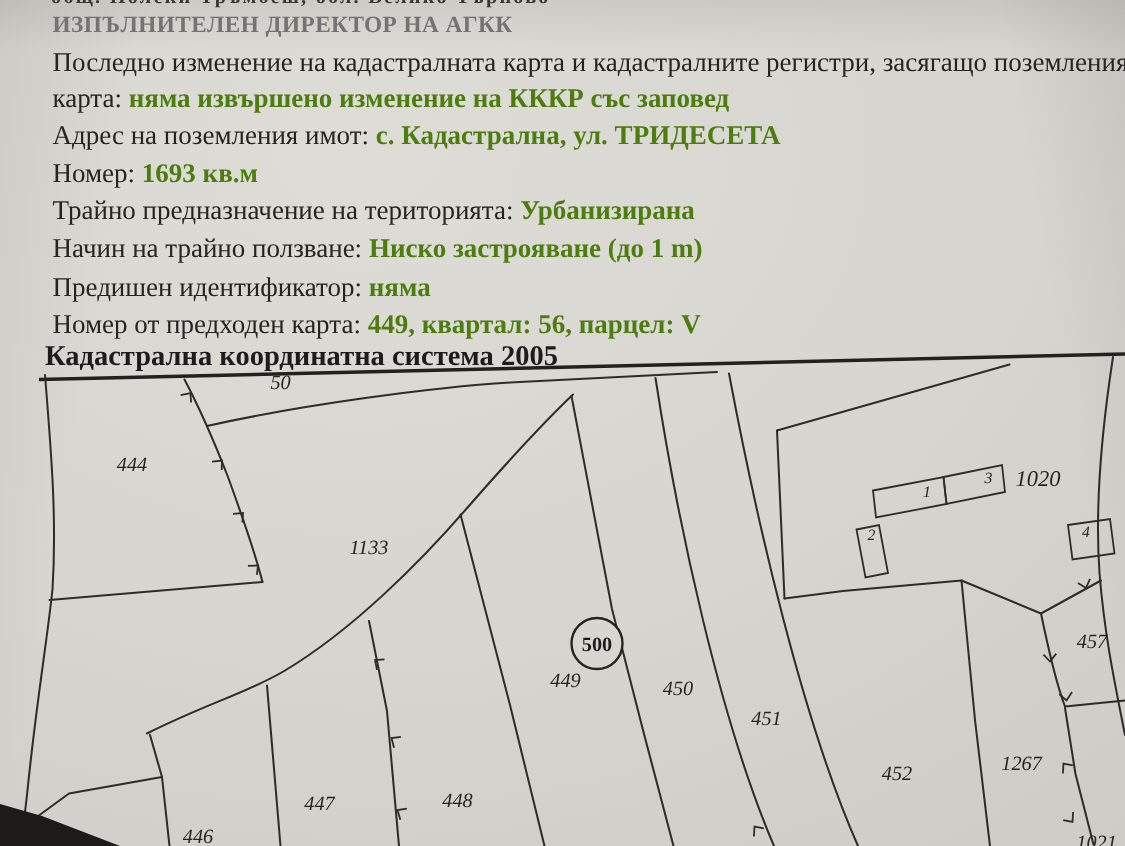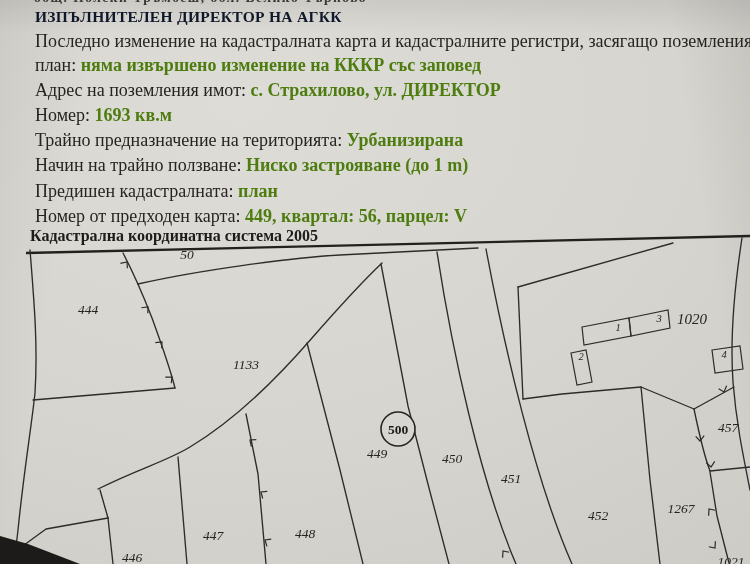--- a/index.html
+++ b/index.html
@@ -8,26 +8,26 @@
     font-family:"Liberation Serif","DejaVu Serif",serif;
     background:radial-gradient(130% 130% at 32% 18%, #dedcd7 0%, #d7d5d0 45%, #c9c7c2 100%);
   }
   .vignette{position:absolute;inset:0;pointer-events:none;
     background:linear-gradient(100deg, rgba(90,88,84,.10) 0%, rgba(0,0,0,0) 12%),
                linear-gradient(260deg, rgba(90,88,84,.12) 0%, rgba(0,0,0,0) 10%),
                linear-gradient(180deg, rgba(70,68,64,.10) 0%, rgba(0,0,0,0) 6%);}
   .cutline{position:absolute;left:34px;top:0;width:600px;height:7px;overflow:hidden;
     color:#3a3834;font-size:13.5px;letter-spacing:1.5px;}
   .cutline span{display:block;margin-top:-10px;white-space:nowrap;font-weight:bold;}
-  .title{position:absolute;left:35px;top:8px;font-weight:bold;font-size:15.5px;color:#0f172a;letter-spacing:.3px;}
+  .title{position:absolute;left:35px;top:8px;font-weight:bold;font-size:15.5px;color:#737373;letter-spacing:.3px;}
   .row{position:absolute;left:35px;white-space:nowrap;font-size:18px;color:#262420;}
   .row b{font-weight:bold;color:#4d7c0f;}
   .r0{top:31px}.r1{top:55px}.r2{top:80px}.r3{top:105px}
   .r4{top:130px}.r5{top:155px}.r6{top:181px}.r7{top:206px}
-  .coord{position:absolute;left:30px;top:227px;font-weight:bold;font-size:16px;color:#1d1c1a;}
+  .coord{position:absolute;left:30px;top:227px;font-weight:bold;font-size:19px;color:#1d1c1a;}
   svg.map{position:absolute;left:0;top:0;}
   .b{fill:none;stroke:#2e2c29;stroke-width:1.35;stroke-linejoin:round;stroke-linecap:round;}
   .bb{fill:none;stroke:#23211e;stroke-width:2.3;}
   .bl{fill:none;stroke:#2e2c29;stroke-width:1.2;}
   .tick{fill:none;stroke:#2e2c29;stroke-width:1.2;}
   text.pl{font-family:"Liberation Serif","DejaVu Serif",serif;font-style:italic;font-size:13.5px;fill:#26241f;text-anchor:middle;}
   text.big{font-size:15px;}
   text.sm{font-size:10.5px;}
   text.circ{font-style:normal;font-weight:bold;font-size:13.5px;fill:#1d1b18;text-anchor:middle;}
 </style>
@@ -36,26 +36,26 @@
 
 <div class="vignette"></div>
 
 <div class="cutline">
     <span>общ. Полски Тръмбеш, обл. Велико Търново</span>
   </div>
 
 <div class="title">ИЗПЪЛНИТЕЛЕН ДИРЕКТОР НА АГКК</div>
 
 <div class="row r0"><span>Последно изменение на кадастралната карта и кадастралните регистри, засягащо поземления</span> <b></b></div>
-<div class="row r1"><span>план:</span> <b>няма извършено изменение на КККР със заповед</b></div>
-<div class="row r2"><span>Адрес на поземления имот:</span> <b>с. Страхилово, ул. ДИРЕКТОР</b></div>
+<div class="row r1"><span>карта:</span> <b>няма извършено изменение на КККР със заповед</b></div>
+<div class="row r2"><span>Адрес на поземления имот:</span> <b>с. Кадастрална, ул. ТРИДЕСЕТА</b></div>
 <div class="row r3"><span>Номер:</span> <b>1693 кв.м</b></div>
 <div class="row r4"><span>Трайно предназначение на територията:</span> <b>Урбанизирана</b></div>
 <div class="row r5"><span>Начин на трайно ползване:</span> <b>Ниско застрояване (до 1 m)</b></div>
-<div class="row r6"><span>Предишен кадастралната:</span> <b>план</b></div>
+<div class="row r6"><span>Предишен идентификатор:</span> <b>няма</b></div>
 <div class="row r7"><span>Номер от предходен карта:</span> <b>449, квартал: 56, парцел: V</b></div>
 
 <div class="coord">Кадастрална координатна система 2005</div>
 
 <svg class="map" width="750" height="564" viewBox="0 0 750 564">
 
   <g>
     <path class="bb" d="M 26,253 L 750,236"></path>
   </g>
 

